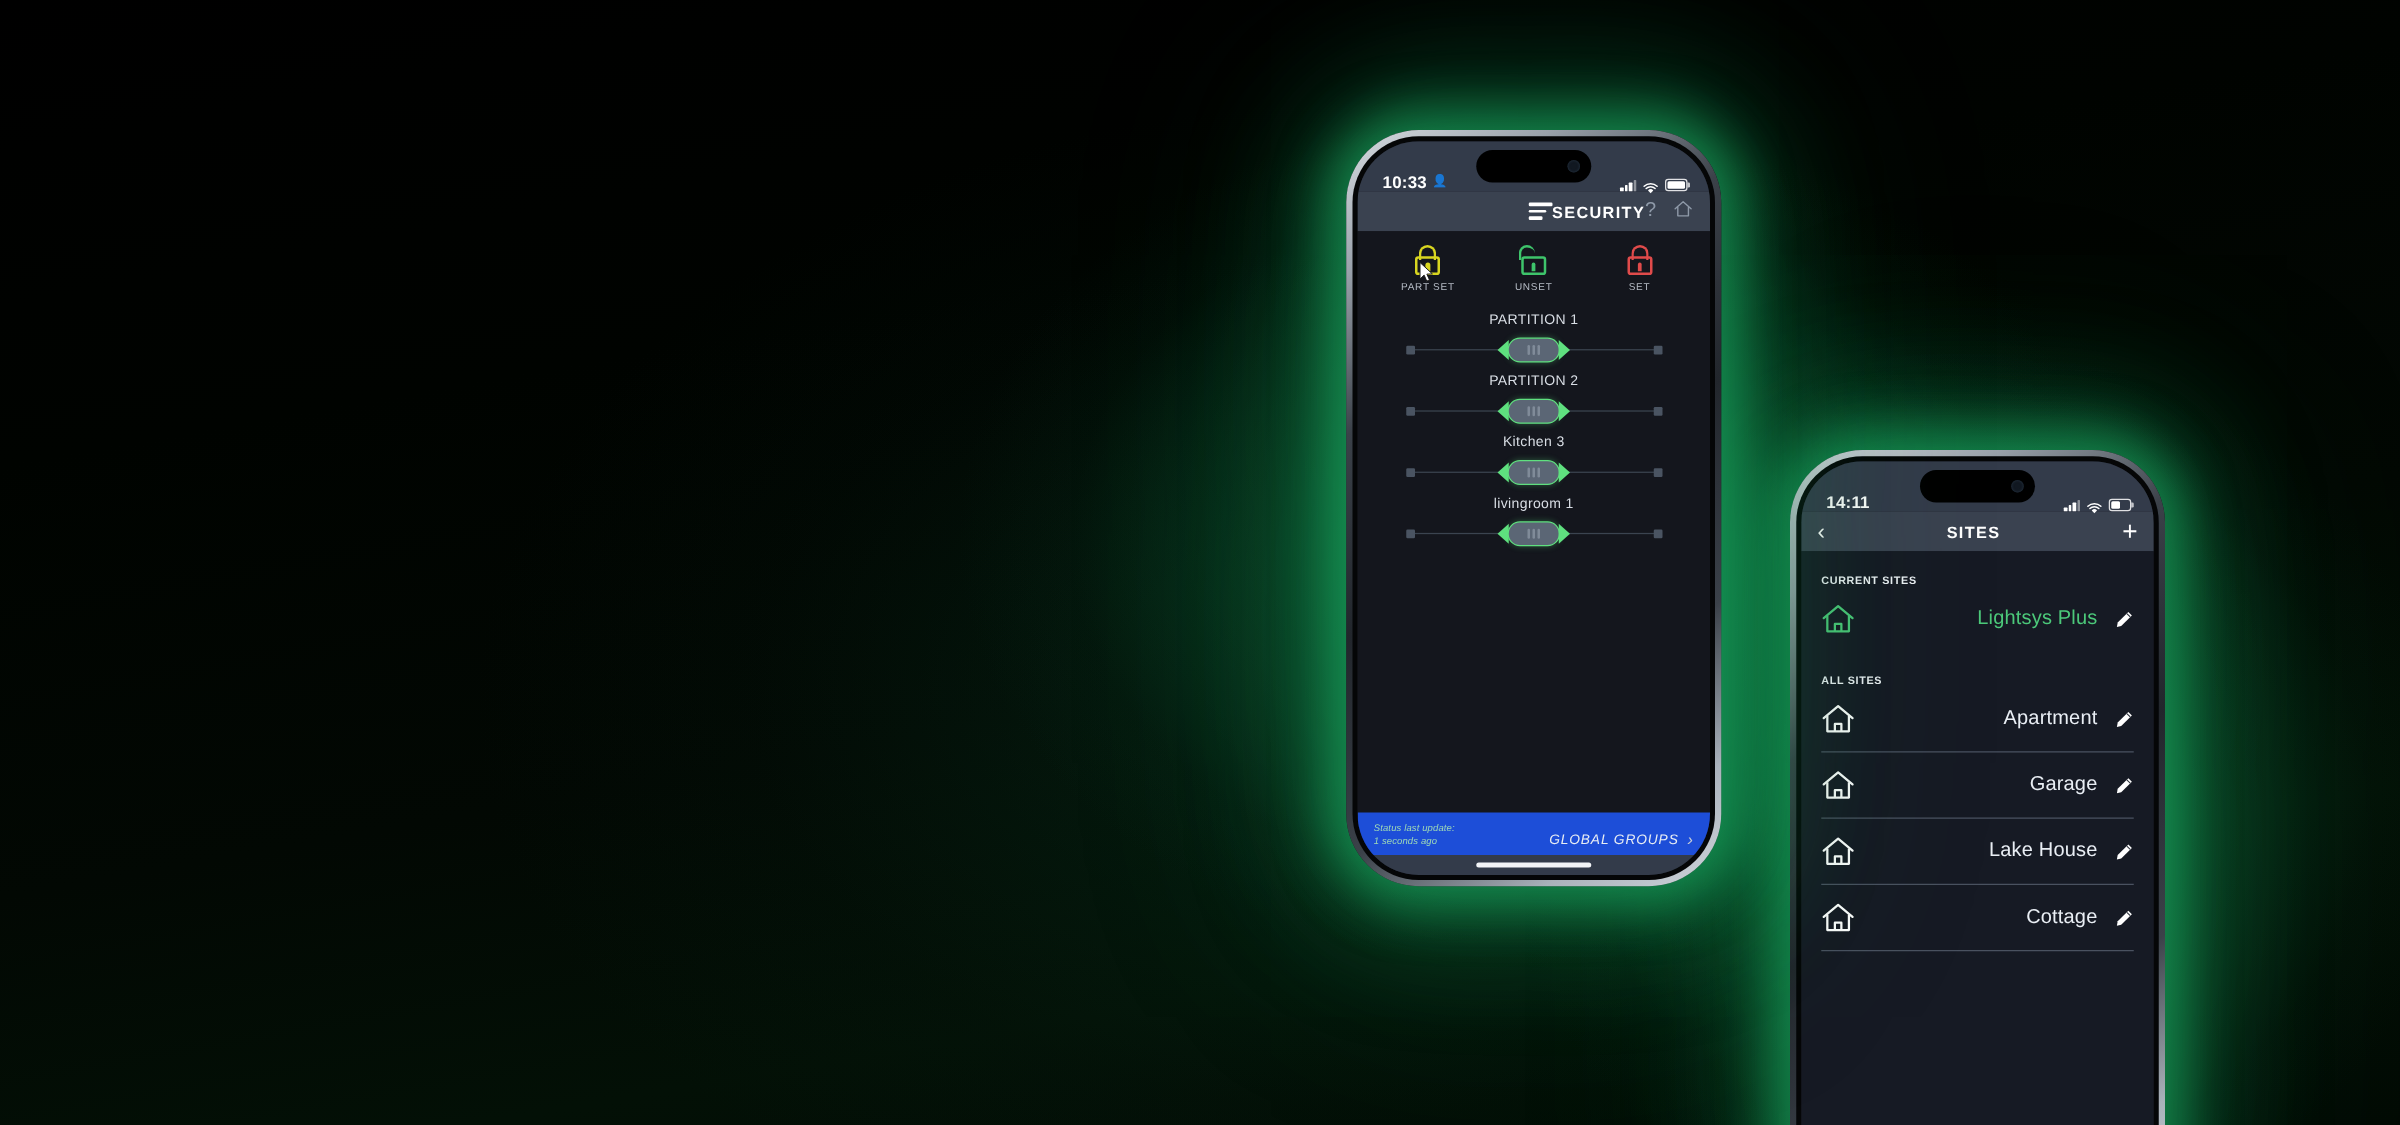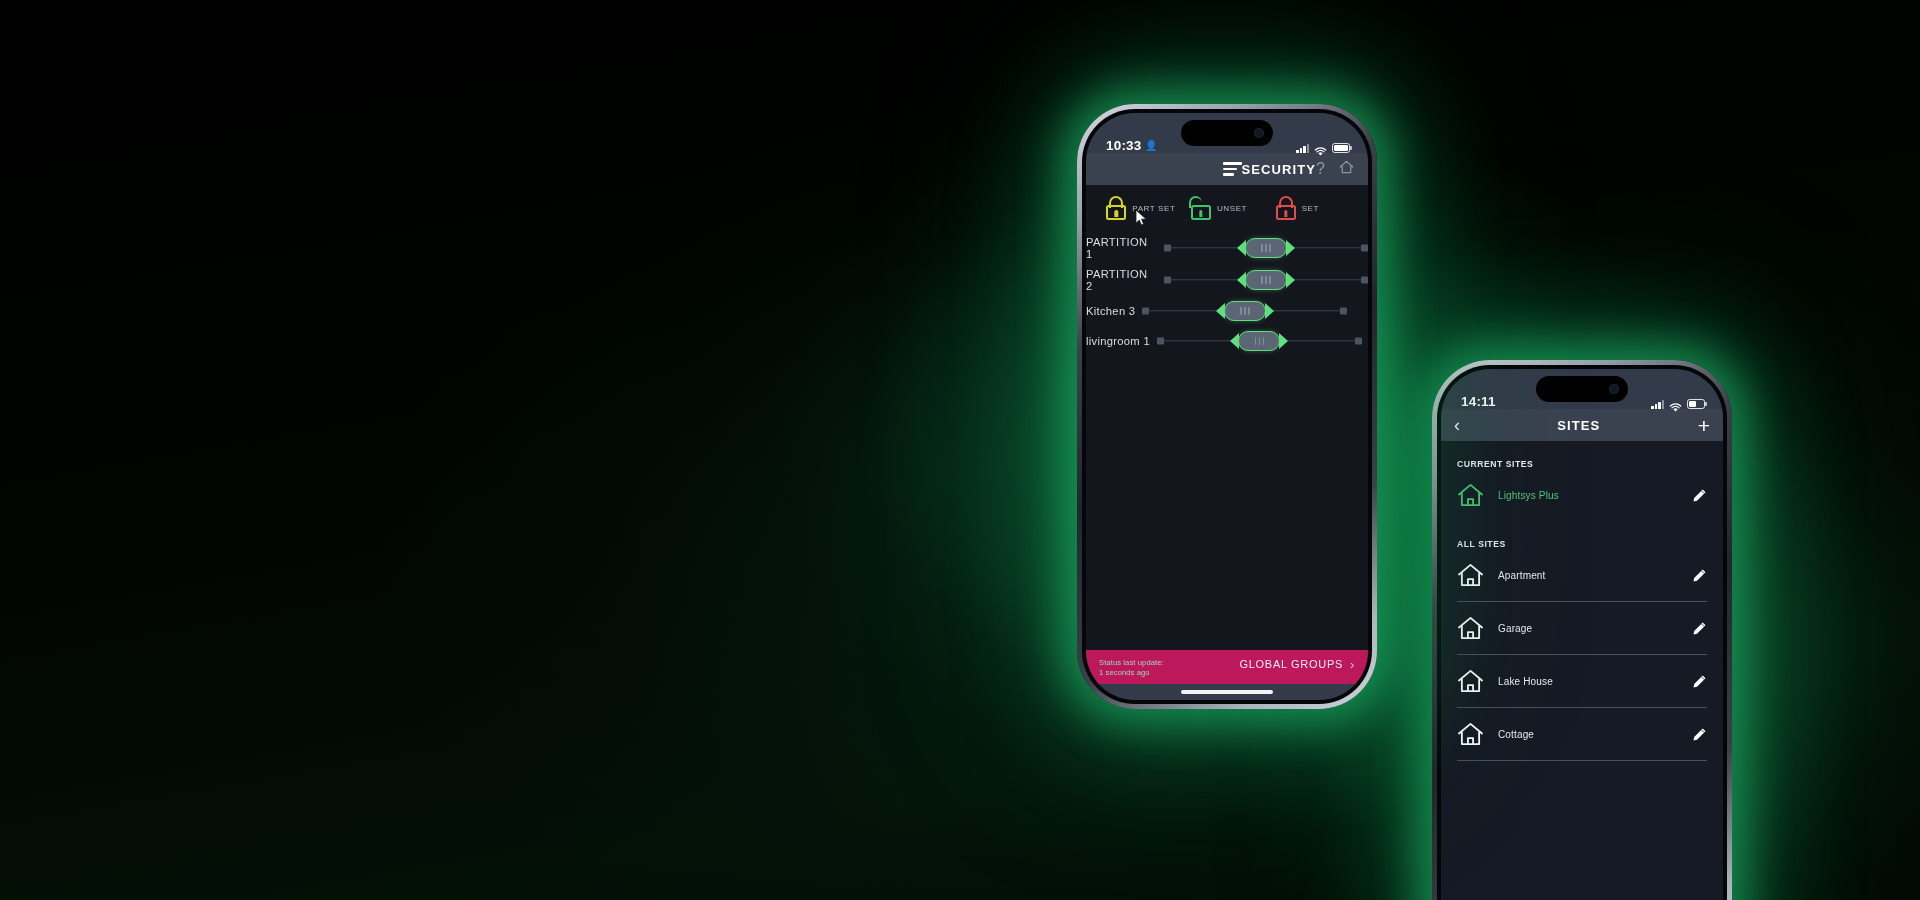--- a/index.html
+++ b/index.html
@@ -174,20 +174,21 @@
     overflow: hidden;
   }
   .mode-row {
     display: flex;
     justify-content: space-around;
     align-items: flex-start;
     padding: 11px 14px 4px 14px;
   }
   .mode {
     display: flex;
+    flex-direction: column;
     align-items: center;
     gap: 5px;
     position: relative;
     width: 74px;
   }
   .mode-label {
     font-size: 8px;
     letter-spacing: 0.6px;
     color: #b6bcc6;
   }
@@ -236,20 +237,21 @@
 
   
   .part-list {
     flex: 1 1 auto;
     padding: 6px 0 2px 0;
     overflow: hidden;
   }
   .part {
     padding: 6px 0 2px 0;
     display: flex;
+    flex-direction: column;
     align-items: center;
     gap: 7px;
   }
   .part-name {
     font-size: 11.2px;
     color: #d9dee5;
     letter-spacing: 0.3px;
   }
   .slider {
     position: relative;
@@ -305,25 +307,26 @@
   .knob i {
     display: block;
     width: 1.5px; height: 8px;
     background: #808b99;
     border-radius: 1px;
   }
 
   
   .sec-footer {
     flex: 0 0 auto;
-    background: #be185d;
+    background: #1d4ed8;
     padding: 8px 13px 6px 13px;
     display: flex;
-    align-items: flex-start;
+    align-items: flex-end;
     justify-content: space-between;
+    font-style: italic;
   }
   .upd {
     font-size: 7.6px;
     color: #9fd9b6;
     line-height: 1.35;
     letter-spacing: 0.1px;
   }
   .gg {
     display: flex;
     align-items: center;
@@ -363,23 +366,24 @@
     padding: 18px 0 0 16px;
   }
   .site-row {
     display: flex;
     align-items: center;
     padding: 14px 16px 14px 16px;
     gap: 14px;
   }
   .site-name {
     flex: 1 1 auto;
-    font-size: 10px;
+    font-size: 16px;
     color: #e9eef4;
     letter-spacing: 0.15px;
+    text-align: right;
   }
   .site-row.current .site-name { color: #4cc97a; }
   .house {
     width: 27px; height: 24px;
     flex: 0 0 27px;
   }
   .pencil { width: 15px; height: 15px; flex: 0 0 15px; }
   .row-divider {
     height: 1px;
     background: #4a5260;

